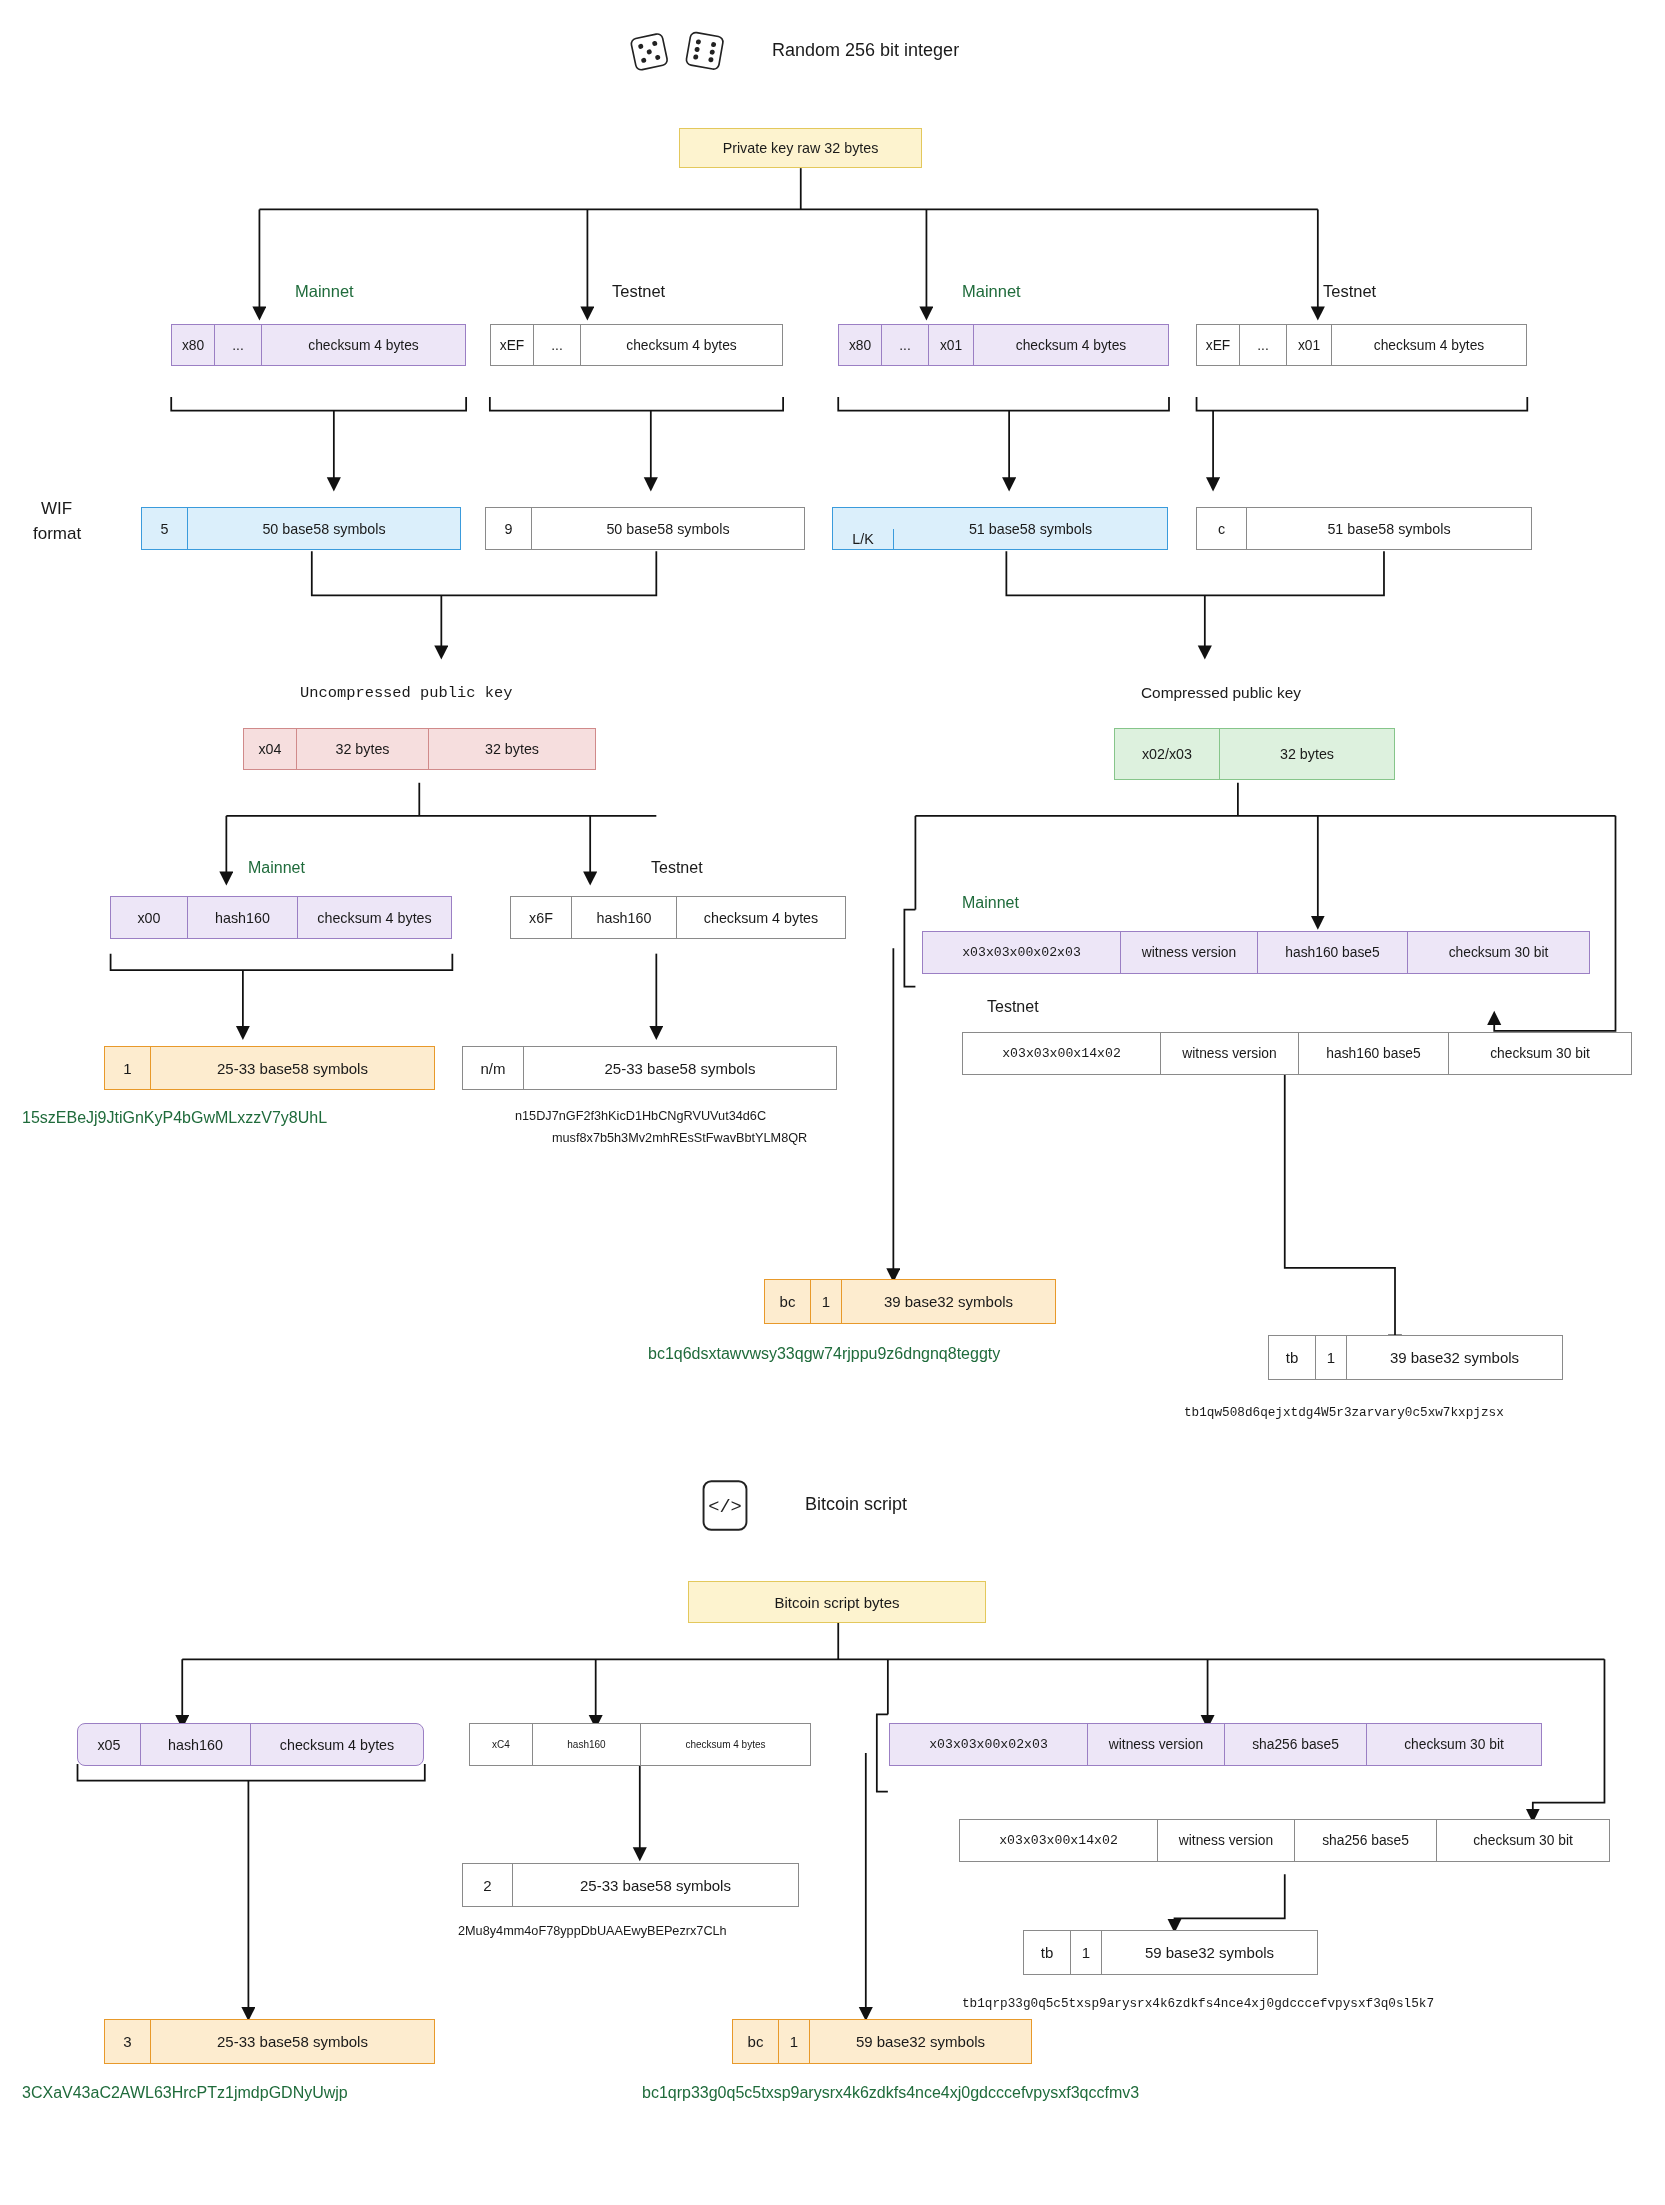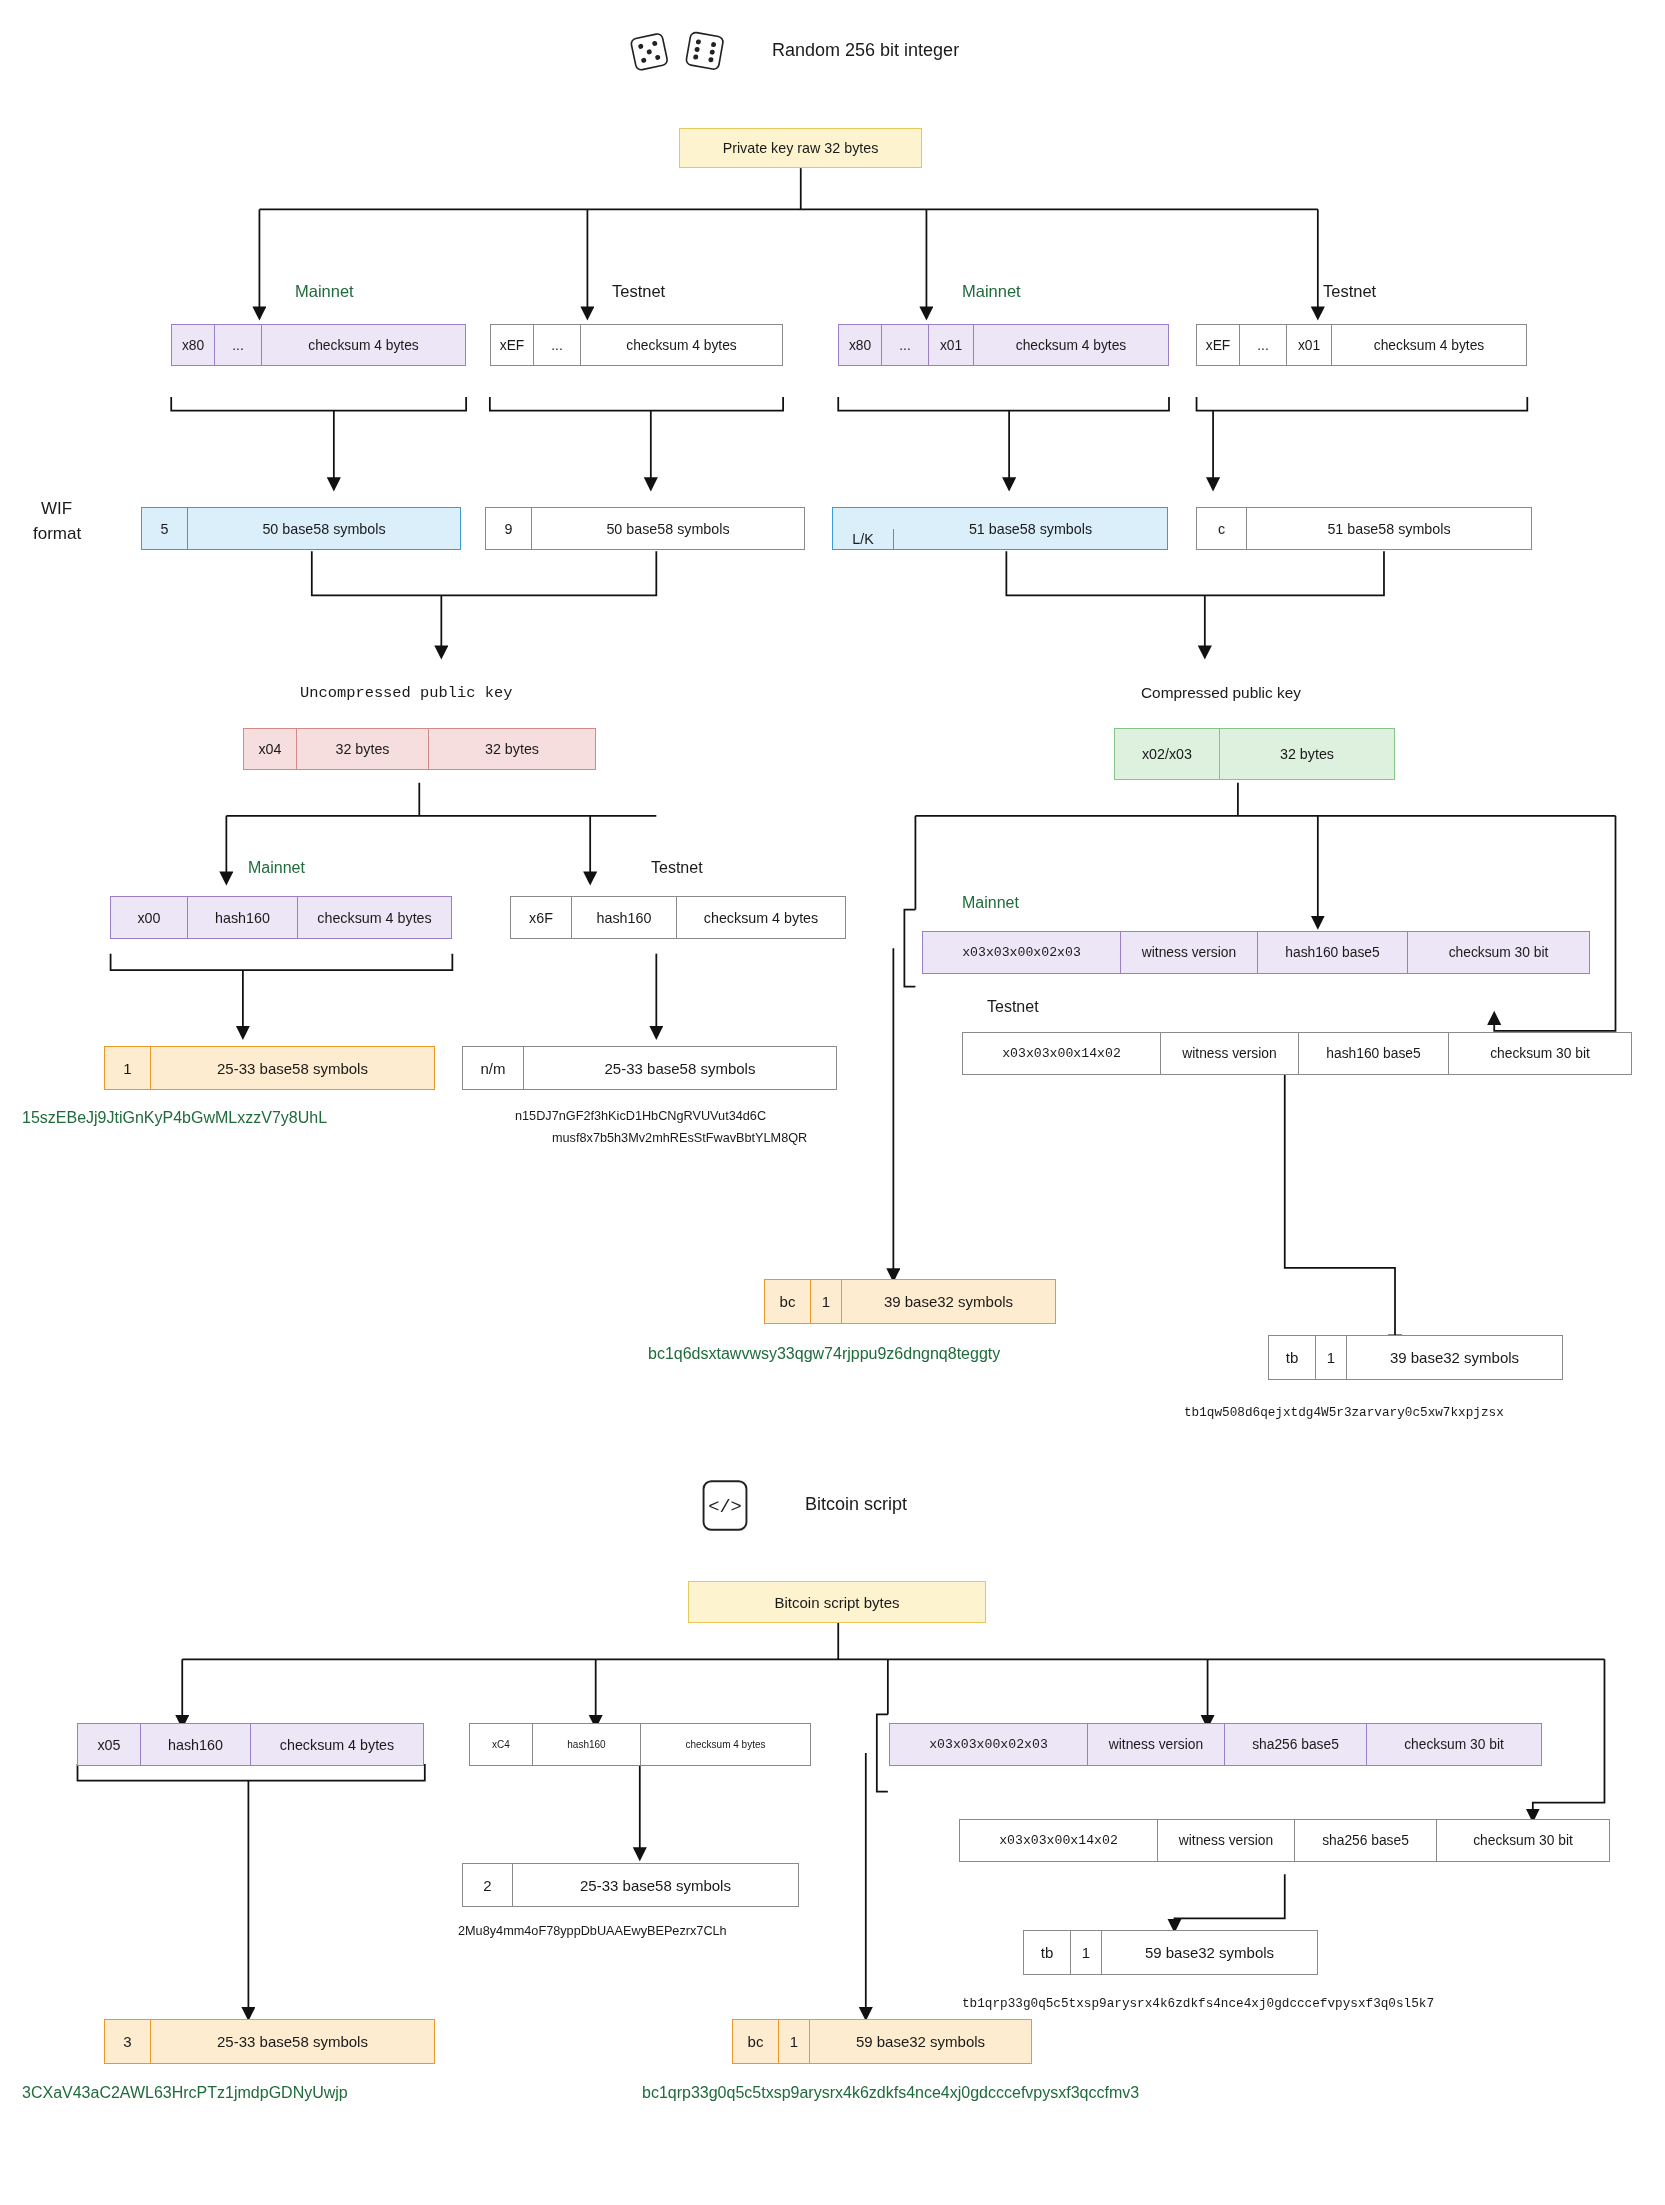--- a/index.html
+++ b/index.html
@@ -278,21 +278,21 @@
   <div class="lbl" style="left:700px;top:1478px;">
     <svg width="50" height="55" viewBox="0 0 90 100" xmlns="http://www.w3.org/2000/svg">
       <rect x="6" y="6" width="78" height="88" rx="14" fill="#fff" stroke="#222" stroke-width="3.5"></rect>
       <text x="45" y="62" font-size="34" text-anchor="middle" font-family="Liberation Mono, monospace" fill="#222">&lt;/&gt;</text>
     </svg>
   </div>
   <div class="lbl title" style="left:805px;top:1494px;">Bitcoin script</div>
 
   <div class="box yellow" style="left:688px;top:1581px;width:298px;height:42px;font-size:15px;">Bitcoin script bytes</div>
 
-  <div class="box purple" style="left:77px;top:1723px;width:347px;height:43px;font-size:14.3px;">
+  <div class="box purple" style="left:77px;top:1723px;width:347px;height:43px;font-size:14.3px;border-radius:8px;">
     <div class="seg" style="width:100%;">
       <div class="cell purple-in" style="width:63px;">x05</div>
       <div class="cell purple-in" style="width:110px;">hash160</div>
       <div class="cell" style="flex:1;">checksum 4 bytes</div>
     </div>
   </div>
 
   <div class="box white" style="left:469px;top:1723px;width:342px;height:43px;font-size:10px;">
     <div class="seg" style="width:100%;">
       <div class="cell" style="width:63px;border-right:1.1px solid #8a8a8a;">xC4</div>

